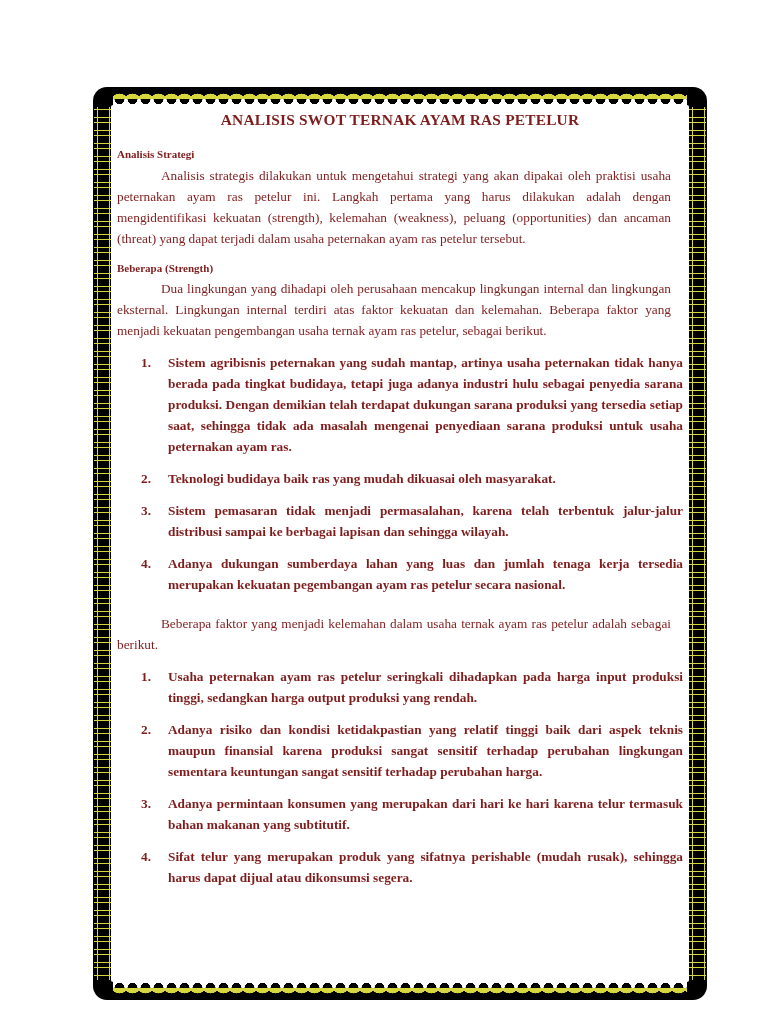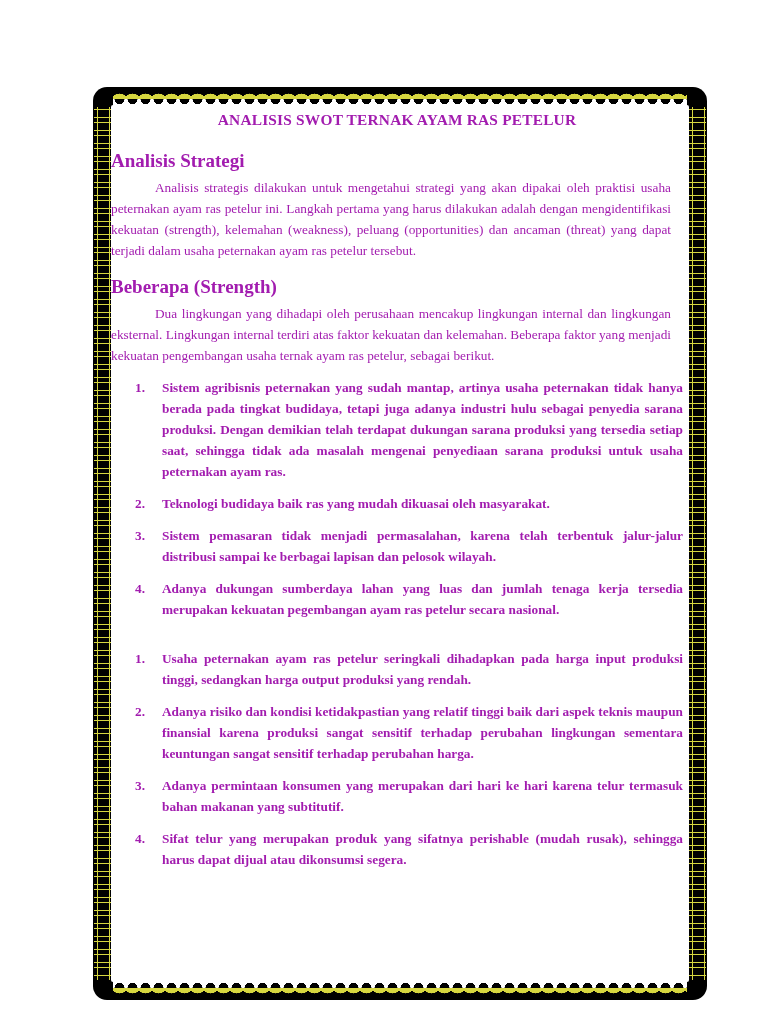--- a/index.html
+++ b/index.html
@@ -108,37 +108,37 @@
   #band-right { right: 1px; }
 
   
   #doc {
     position: absolute;
     left: 111px;
     top: 100px;
     width: 578px;
     height: 885px;
     box-sizing: border-box;
-    padding: 4px 6px 0 0;
-    color: #a21caf;
+    padding: 4px 6px 0 6px;
+    color: #7f1d1d;
     font-size: 13.3px;
     line-height: 1.58;
   }
 
   #doc-title {
     text-align: center;
     font-weight: bold;
     font-size: 15.4px;
     letter-spacing: 0.2px;
     margin: 4px 0 14px 0;
   }
 
   .section-heading {
     font-weight: bold;
-    font-size: 19px;
+    font-size: 11px;
     margin: 0 0 1px 0;
   }
 
   .para {
     text-align: justify;
     text-justify: inter-word;
     margin: 0 12px 11px 0;
     text-indent: 44px;
   }
 
@@ -190,28 +190,29 @@
       <div class="section-heading">Analisis Strategi</div>
       <p class="para">Analisis strategis dilakukan untuk mengetahui strategi yang akan dipakai oleh praktisi usaha peternakan ayam ras petelur ini. Langkah pertama yang harus dilakukan adalah dengan mengidentifikasi kekuatan (strength), kelemahan (weakness), peluang (opportunities) dan ancaman (threat) yang dapat terjadi dalam usaha peternakan ayam ras petelur tersebut.</p>
     </div>
 
     <div>
       <div class="section-heading">Beberapa (Strength)</div>
       <p class="para">Dua lingkungan yang dihadapi oleh perusahaan mencakup lingkungan internal dan lingkungan eksternal. Lingkungan internal terdiri atas faktor kekuatan dan kelemahan. Beberapa faktor yang menjadi kekuatan pengembangan usaha ternak ayam ras petelur, sebagai berikut.</p>
       <ol class="doc-list">
         <li>Sistem agribisnis peternakan yang sudah mantap, artinya usaha peternakan tidak hanya berada pada tingkat budidaya, tetapi juga adanya industri hulu sebagai penyedia sarana produksi. Dengan demikian telah terdapat dukungan sarana produksi yang tersedia setiap saat, sehingga tidak ada masalah mengenai penyediaan sarana produksi untuk usaha peternakan ayam ras.</li>
         <li>Teknologi budidaya baik ras yang mudah dikuasai oleh masyarakat.</li>
-        <li>Sistem pemasaran tidak menjadi permasalahan, karena telah terbentuk jalur-jalur distribusi sampai ke berbagai lapisan dan pelosok wilayah.</li>
+        <li>Sistem pemasaran tidak menjadi permasalahan, karena telah terbentuk jalur-jalur distribusi sampai ke berbagai lapisan dan sehingga wilayah.</li>
         <li>Adanya dukungan sumberdaya lahan yang luas dan jumlah tenaga kerja tersedia merupakan kekuatan pegembangan ayam ras petelur secara nasional.</li>
       </ol>
     </div>
 
     <div class="spacer-sm"></div>
 
     <div>
+      <p class="para">Beberapa faktor yang menjadi kelemahan dalam usaha ternak ayam ras petelur adalah sebagai berikut.</p>
       <ol class="doc-list">
         <li>Usaha peternakan ayam ras petelur seringkali dihadapkan pada harga input produksi tinggi, sedangkan harga output produksi yang rendah.</li>
         <li>Adanya risiko dan kondisi ketidakpastian yang relatif tinggi baik dari aspek teknis maupun finansial karena produksi sangat sensitif terhadap perubahan lingkungan sementara keuntungan sangat sensitif terhadap perubahan harga.</li>
         <li>Adanya permintaan konsumen yang merupakan dari hari ke hari karena telur termasuk bahan makanan yang subtitutif.</li>
         <li>Sifat telur yang merupakan produk yang sifatnya perishable (mudah rusak), sehingga harus dapat dijual atau dikonsumsi segera.</li>
       </ol>
     </div>
 
   </div>
 </div>

